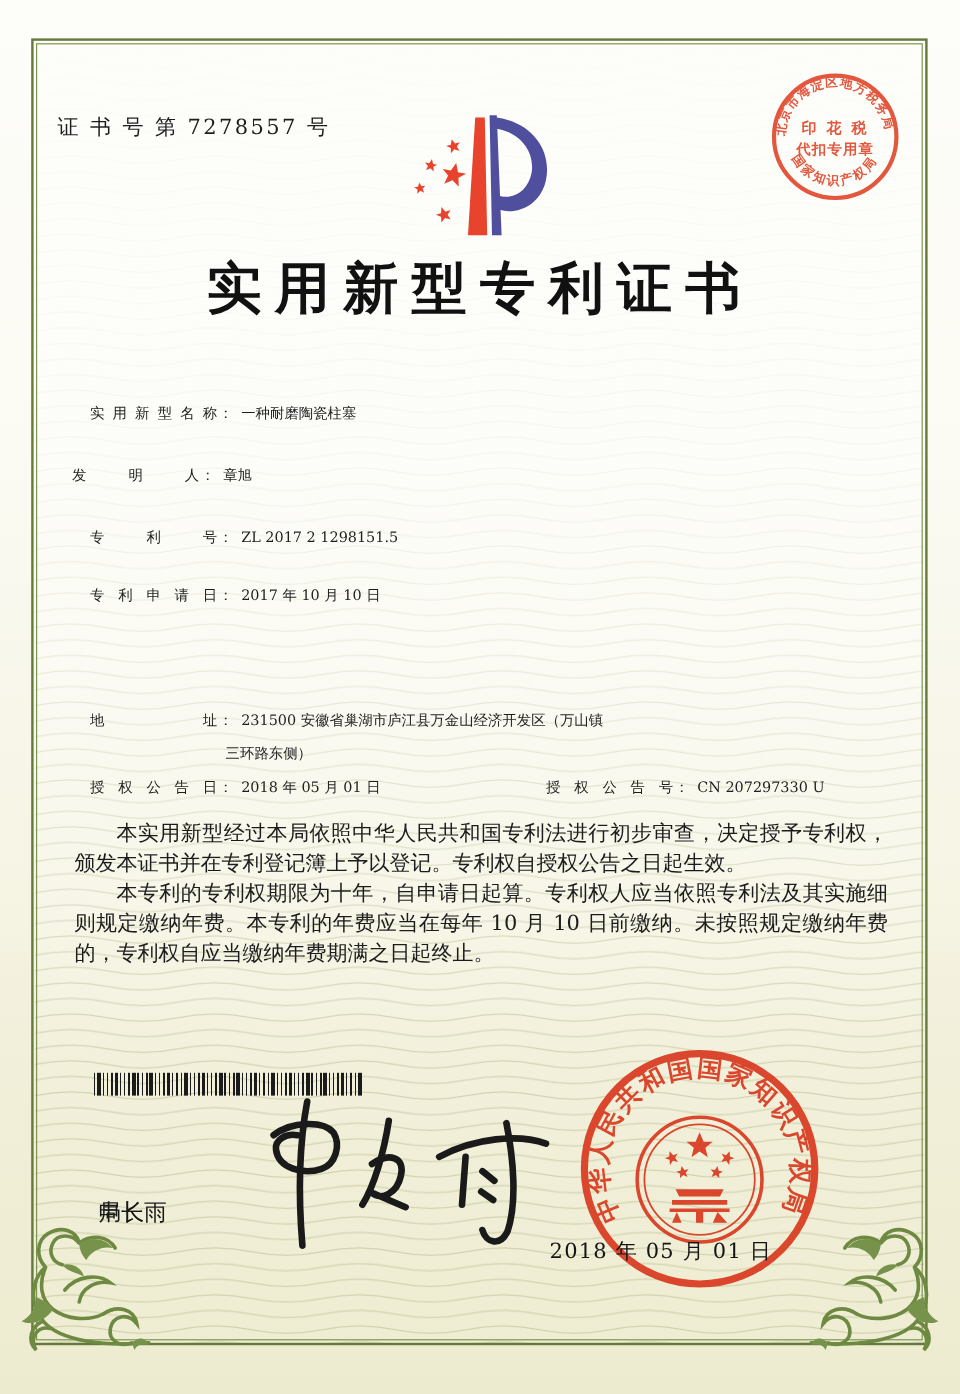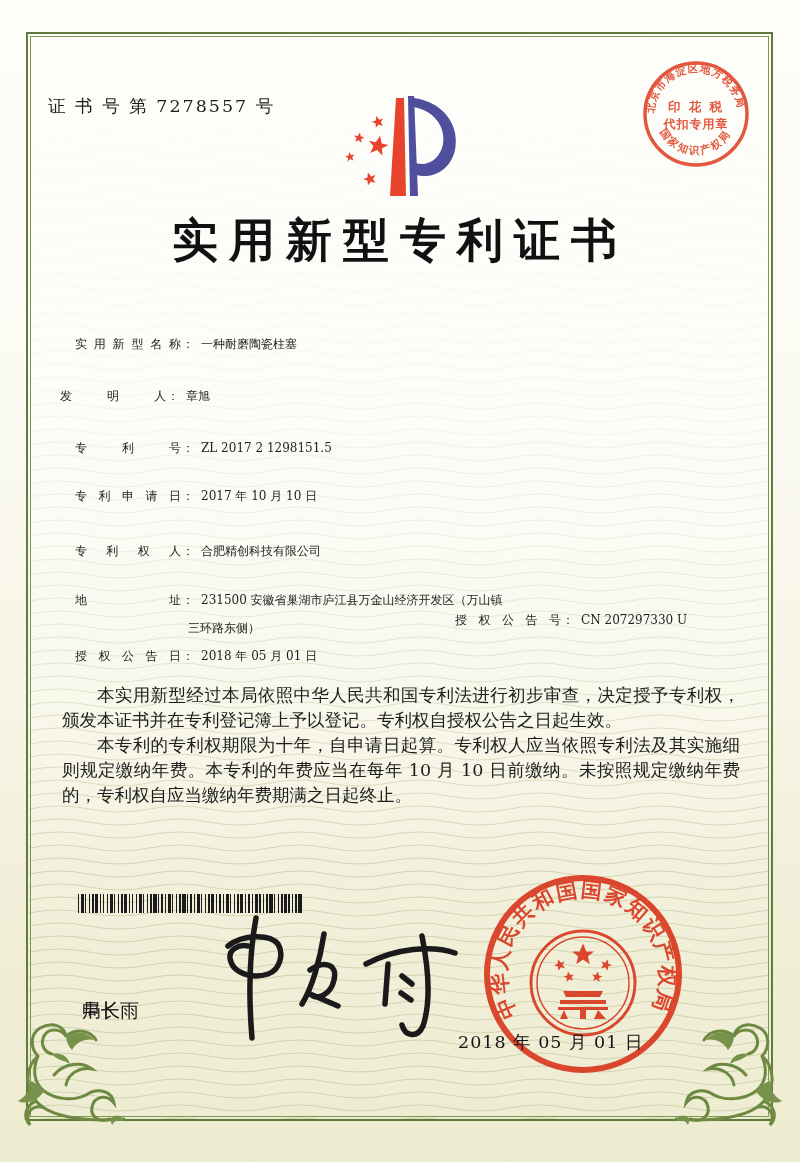--- a/index.html
+++ b/index.html
@@ -137,33 +137,30 @@
   </div>
   <div class="row" style="left:60px;top:388px;">
     <span class="flabel">发明人</span><span class="colon">：</span><span class="fvalue">章旭</span>
   </div>
   <div class="row" style="left:75px;top:440px;">
     <span class="flabel">专利号</span><span class="colon">：</span><span class="fvalue">ZL 2017 2 1298151.5</span>
   </div>
   <div class="row" style="left:75px;top:488px;">
     <span class="flabel">专利申请日</span><span class="colon">：</span><span class="fvalue">2017 年 10 月 10 日</span>
   </div>
-  <div class="row" style="left:75px;top:543px;">
-    <span class="flabel">专利权人</span><span class="colon">：</span><span class="fvalue">合肥精创科技有限公司</span>
-  </div>
   <div class="row" style="left:75px;top:592px;">
     <span class="flabel">地址</span><span class="colon">：</span><span class="fvalue">231500 安徽省巢湖市庐江县万金山经济开发区（万山镇</span>
   </div>
   <div class="row" style="left:188px;top:620px;">
     <span>三环路东侧）</span>
   </div>
   <div class="row" style="left:75px;top:648px;">
     <span class="flabel">授权公告日</span><span class="colon">：</span><span class="fvalue">2018 年 05 月 01 日</span>
   </div>
-  <div class="row" style="left:455px;top:612px;">
+  <div class="row" style="left:455px;top:648px;">
     <span class="flabel">授权公告号</span><span class="colon">：</span><span class="fvalue">CN 207297330 U</span>
   </div>
 
   <div class="body-text">
     <p>本实用新型经过本局依照中华人民共和国专利法进行初步审查，决定授予专利权，颁发本证书并在专利登记簿上予以登记。专利权自授权公告之日起生效。</p>
     <p>本专利的专利权期限为十年，自申请日起算。专利权人应当依照专利法及其实施细则规定缴纳年费。本专利的年费应当在每年 10 月 10 日前缴纳。未按照规定缴纳年费的，专利权自应当缴纳年费期满之日起终止。</p>
   </div>
 
   <div class="barcode"></div>
 

